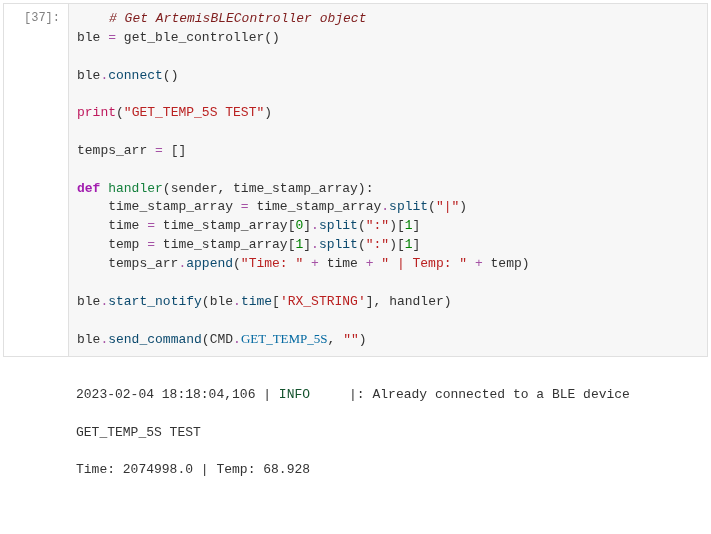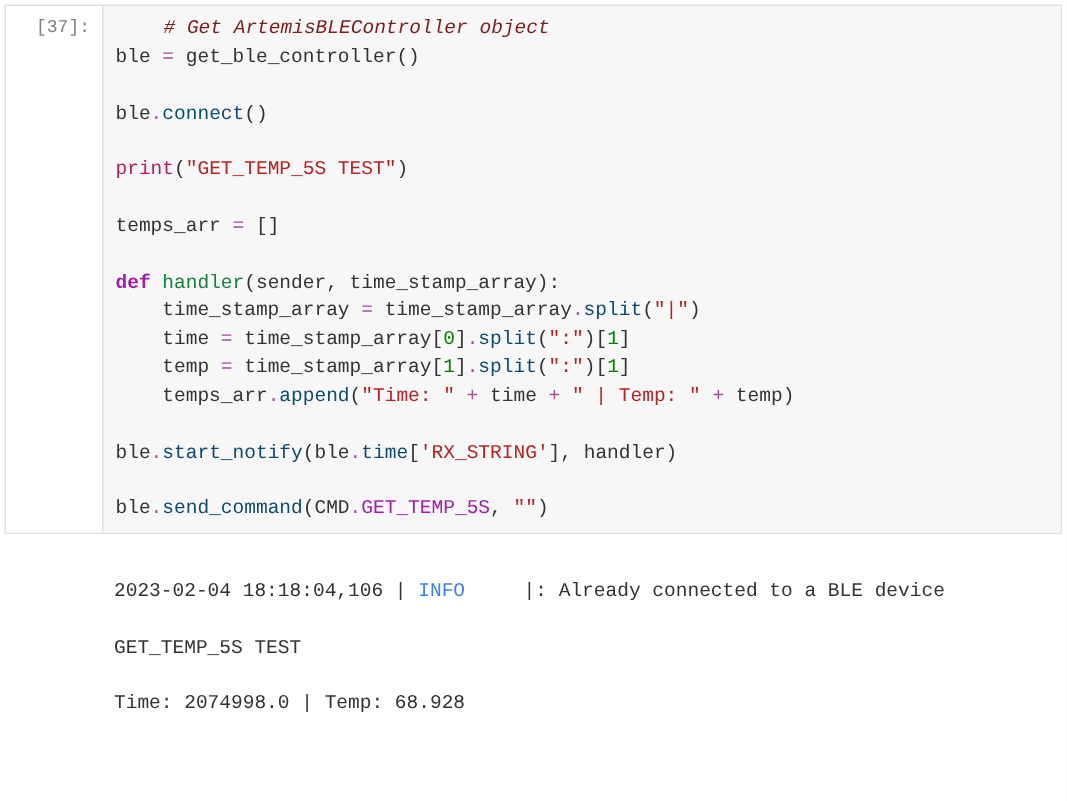--- a/index.html
+++ b/index.html
@@ -38,32 +38,32 @@
       font-family: inherit;
     }
     .c-comment { color: #7f1d1d; font-style: italic; margin-left: 32px; }
     .c-keyword { color: #a21caf; font-weight: bold; }
     .c-builtin { color: #be185d; }
     .c-funcname { color: #15803d; }
     .c-op { color: #a552a5; }
     .c-string { color: #ba2121; }
     .c-number { color: #008000; }
     .c-method { color: #0c4a6e; }
-    .c-attr { color: #a21caf; }
+    .c-attr { color: #0369a1; font-family: Liberation Serif, serif; }
     .output-area {
       padding: 6px 8px 6px 72px;
       background: #ffffff;
       font-family: inherit;
       white-space: pre;
       line-height: 1.45;
       border: 1px solid transparent;
       margin: 0 3px 3px 3px;
     }
     .output-area .log-level {
-      color: #3b82f6;
+      color: #14532d;
     }
   </style>
 </head>
 <body>
 
 <div class="cell">
   <div class="prompt-area">
     <span>[37]:</span>
   </div>
   <div class="input-area">

